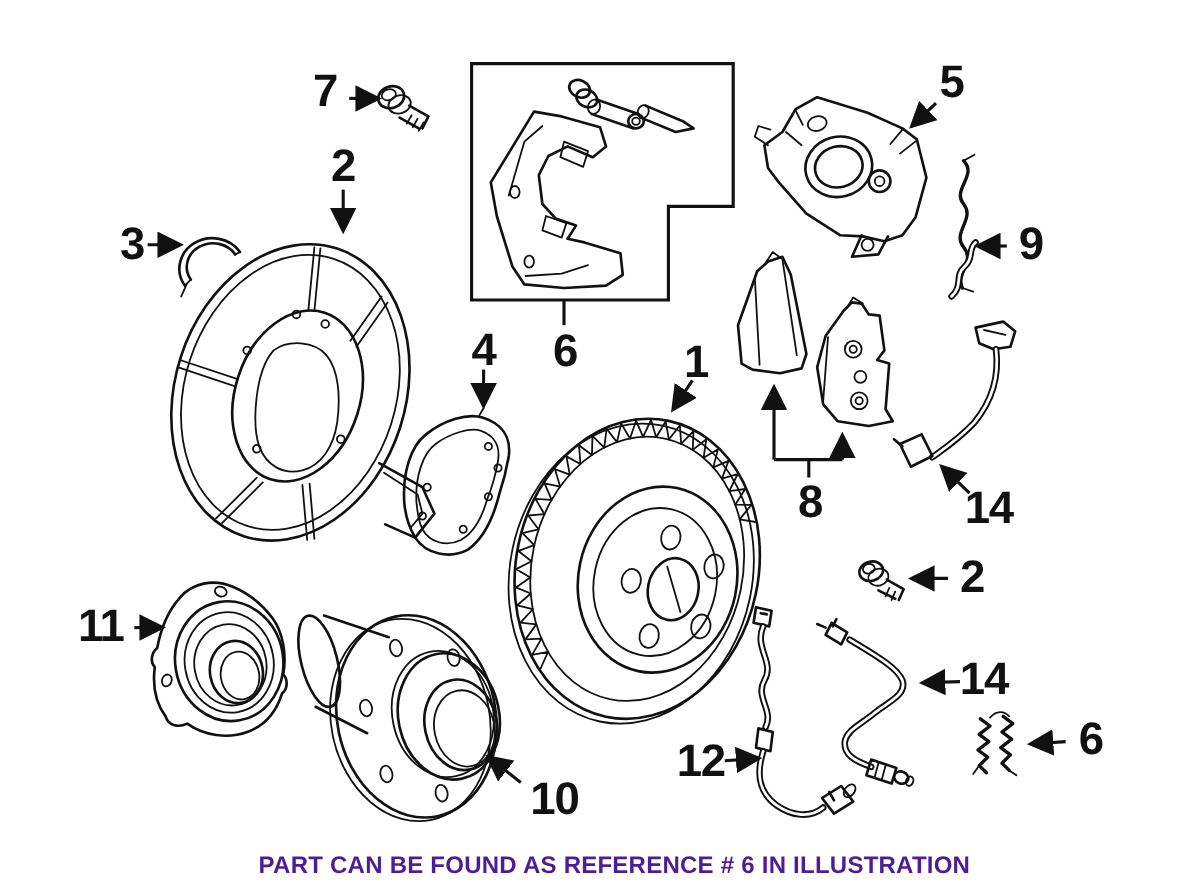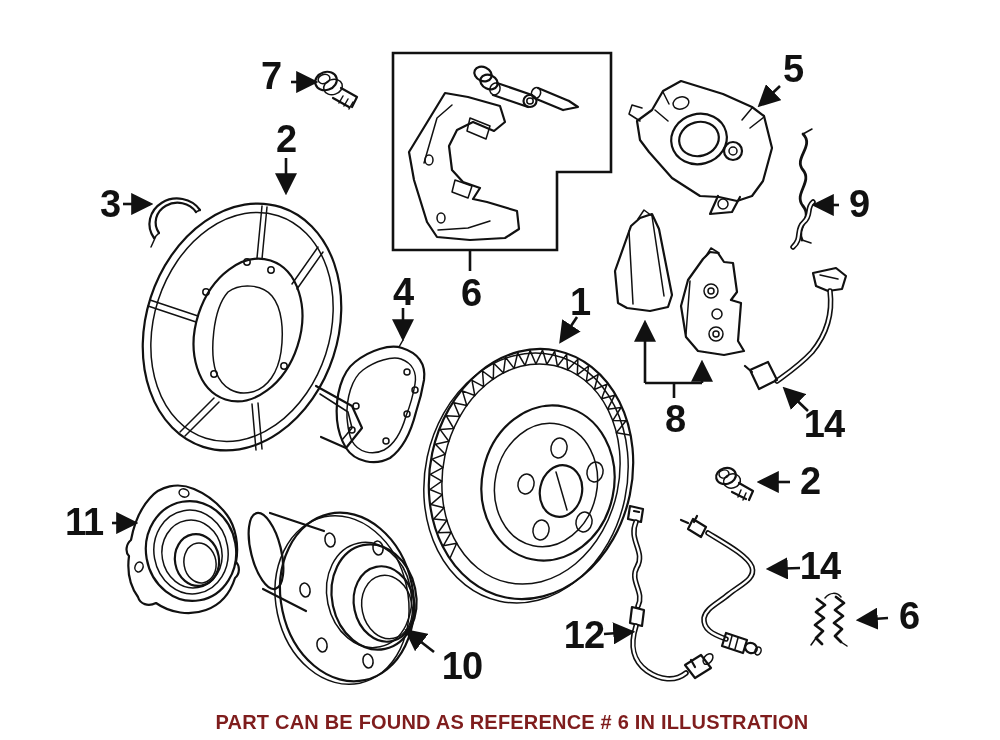--- a/index.html
+++ b/index.html
@@ -256,14 +256,14 @@
   <div class="callout" style="left:675px;top:419px">8</div>
   <div class="callout" style="left:859px;top:204px">9</div>
   <div class="callout" style="left:462px;top:666px">10</div>
   <div class="callout" style="left:84px;top:522px">11</div>
   <div class="callout" style="left:810px;top:481px">2</div>
   <div class="callout" style="left:824px;top:424px">14</div>
   <div class="callout" style="left:820px;top:566px">14</div>
   <div class="callout" style="left:584px;top:635px">12</div>
   <div class="callout" style="left:909px;top:616px">6</div>
 
-  <div class="caption" style="color: #7f1d1d; padding-left: 24px;">PART CAN BE FOUND AS REFERENCE # 6 IN ILLUSTRATION</div>
+  <div class="caption" style="color: #4c1d95; padding-left: 24px;">PART CAN BE FOUND AS REFERENCE # 6 IN ILLUSTRATION</div>
 </div>
 
 </body></html>

